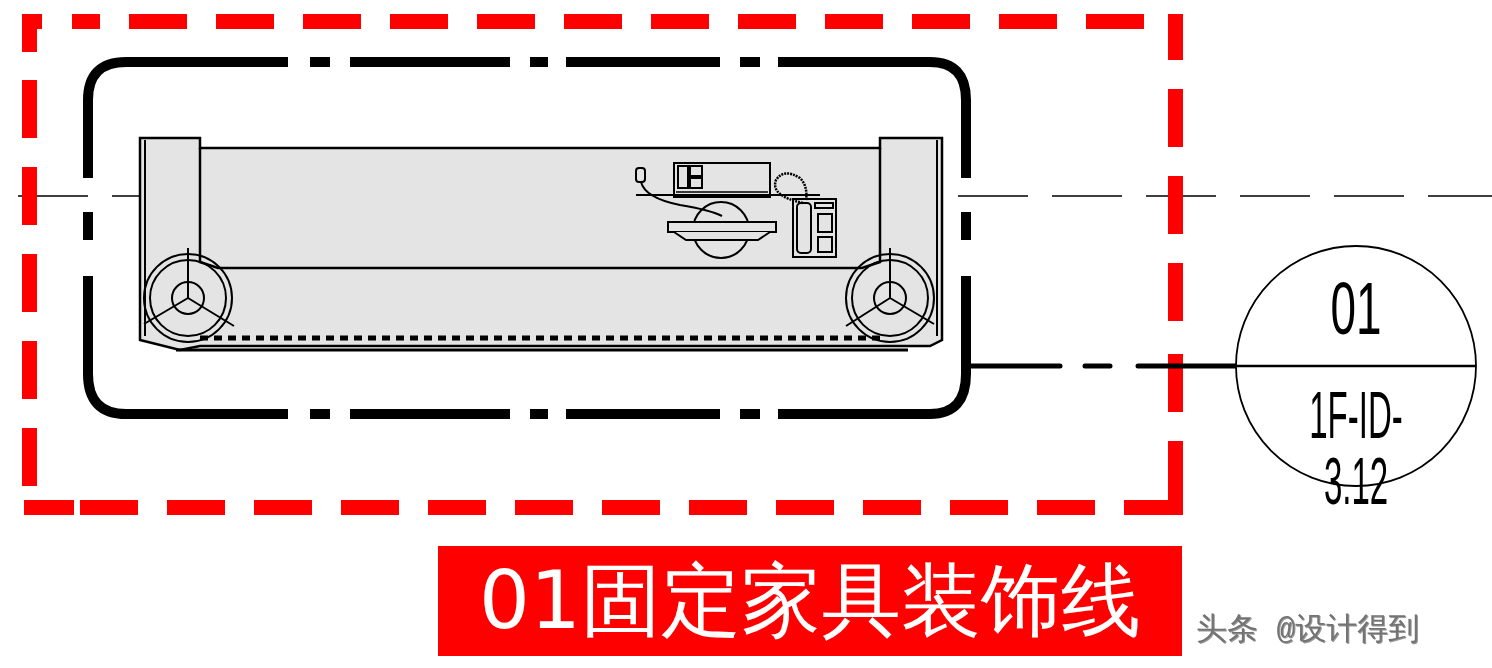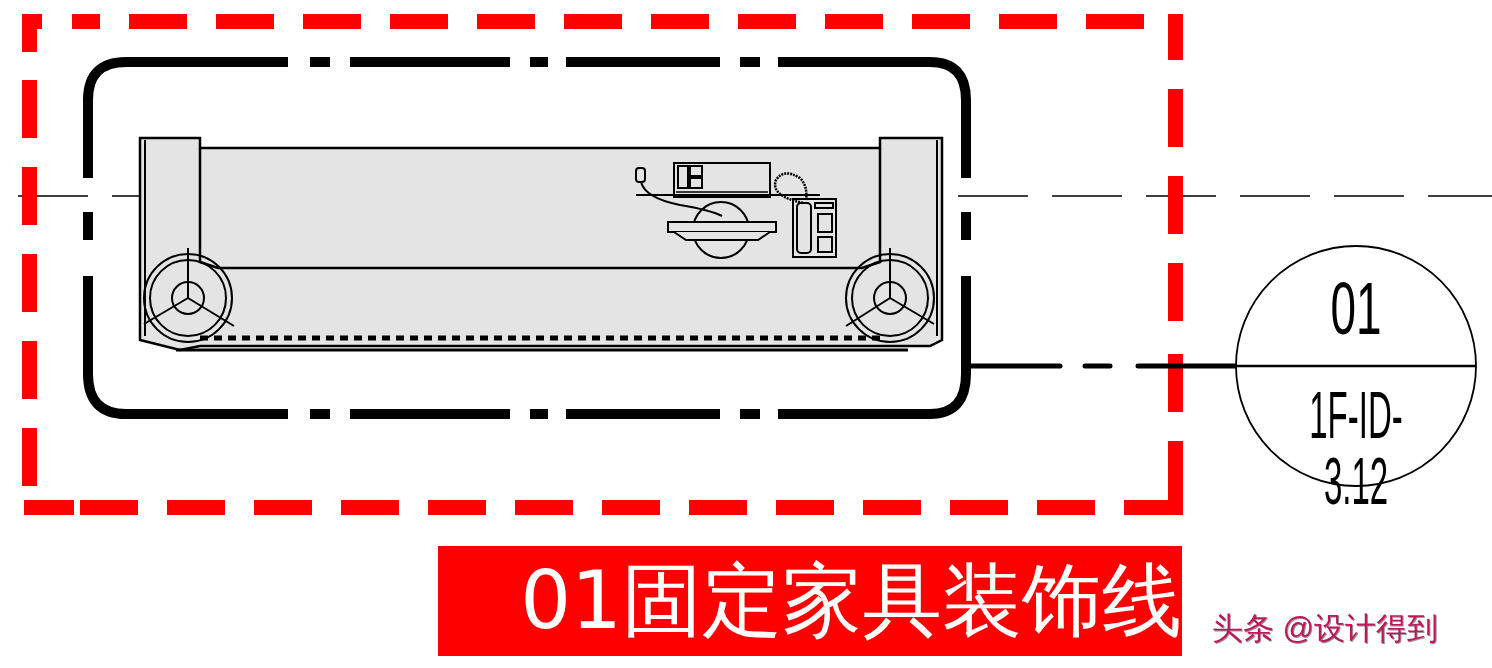--- a/index.html
+++ b/index.html
@@ -1,27 +1,26 @@
 <!DOCTYPE html>
 <html><head>
 <meta charset="utf-8">
 <style>
   html, body { margin: 0; padding: 0; background: #ffffff; }
   body { width: 1492px; height: 668px; position: relative; overflow: hidden; font-family: "DejaVu Sans", sans-serif; }
   #drawing { position: absolute; left: 0; top: 0; width: 1492px; height: 668px; }
   .caption-box {
     position: absolute; left: 438px; top: 546px; width: 744px; height: 110px;
-    background: #ff0000; color: #ffffff; display: flex; align-items: center; justify-content: flex-end;
+    background: #ff0000; color: #ffffff; display: flex; align-items: center; justify-content: center;
     font-family: "DejaVu Sans", sans-serif; font-size: 80px; line-height: 1; letter-spacing: 0px; white-space: nowrap;
   }
   .watermark {
-    position: absolute; left: 1196px; top: 608px; font-size: 31px; color: #be185d;
-    font-family: Liberation Sans, sans-serif; white-space: nowrap;
+    position: absolute; left: 1196px; top: 608px; font-size: 31px; color: #737373;
+    font-family: Liberation Mono, monospace; white-space: nowrap;
     text-shadow: 1px 1px 0 #999;
-    margin-left: 16px;
   }
   .tag-top, .tag-bottom {
     font-family: "Liberation Sans Narrow", "Liberation Sans", sans-serif;
   }
 </style>
 </head>
 <body>
 
 <svg id="drawing" viewBox="0 0 1492 668" xmlns="http://www.w3.org/2000/svg">
 

